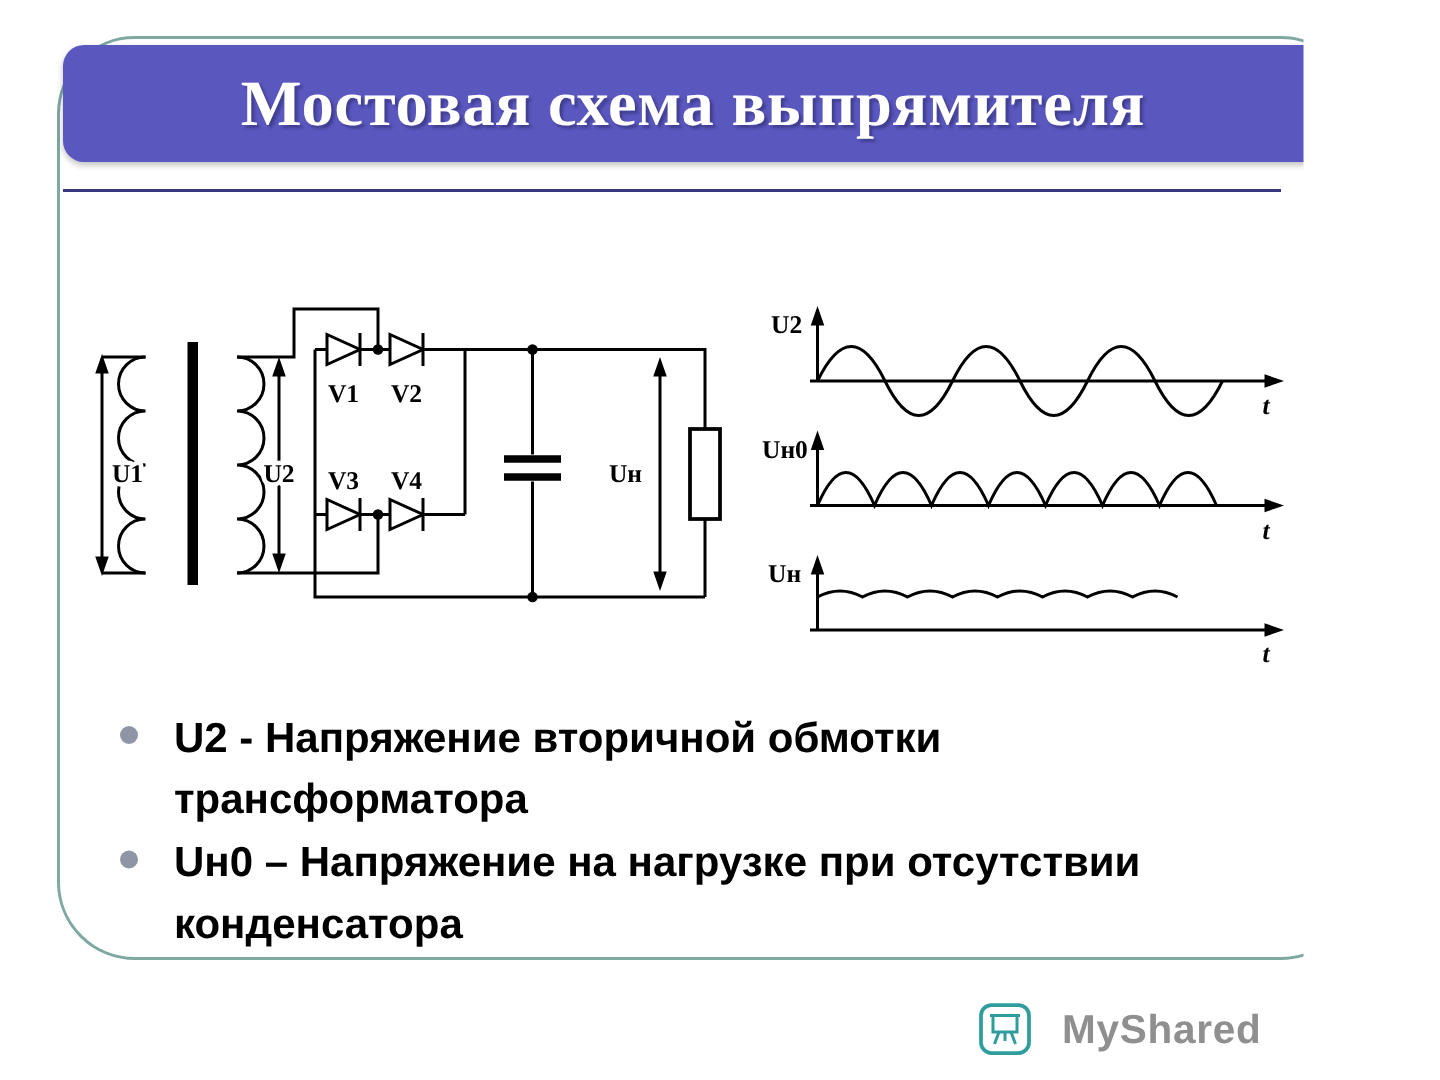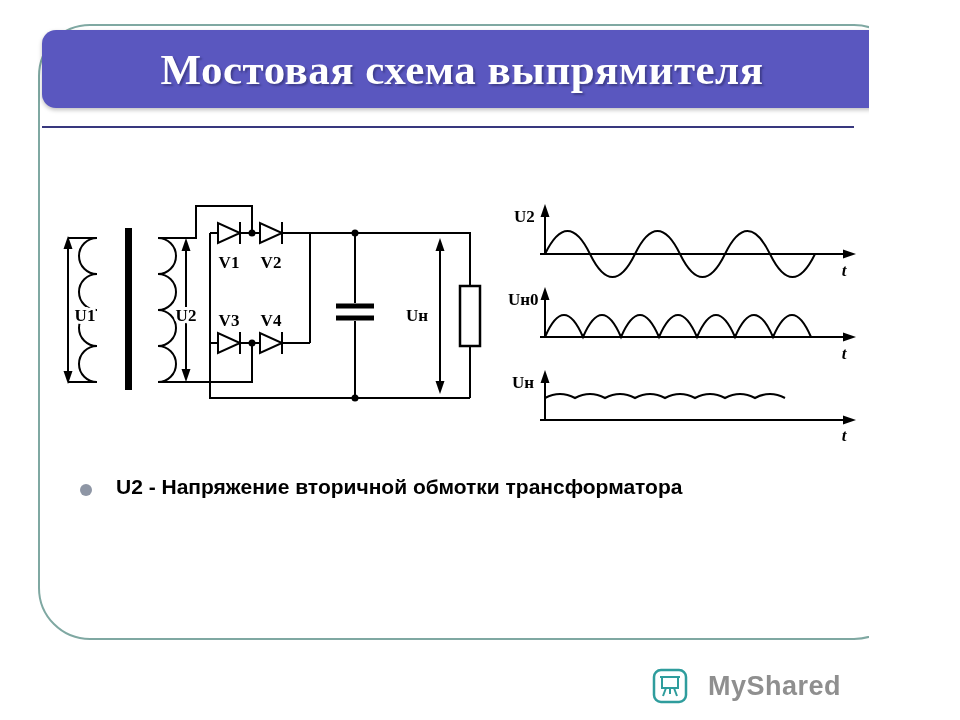--- a/index.html
+++ b/index.html
@@ -45,21 +45,21 @@
     font-family:"Liberation Serif",serif;font-weight:bold;font-style:italic;
     font-size:17px;fill:#000;text-anchor:middle;
   }
   .bullets{position:absolute;left:72px;top:472px;width:800px;z-index:1;}
   .bullet-item{display:flex;align-items:flex-start;margin-bottom:2px;}
   .bullet-marker{
     flex:none;width:12px;height:12px;border-radius:50%;
     background:#8e96a5;margin:12px 24px 0 8px;
   }
   .bullet-text{
-    font-size:21px;font-weight:bold;color:#000;line-height:1.45;max-width:710px;
+    font-size:28px;font-weight:bold;color:#000;line-height:1.45;max-width:710px;
   }
   .logo{
     position:absolute;right:28px;bottom:16px;display:flex;align-items:center;
     gap:20px;z-index:3;text-decoration:none;
   }
   .logo-text{
     font-size:27px;font-weight:600;color:#8f8f8f;letter-spacing:.5px;
     font-family:"Liberation Sans",sans-serif;
   }
 </style>
@@ -181,20 +181,24 @@
       <polygon class="ah" points="356,228 343,223.5 343,232.5"></polygon>
       <text class="tlabel" x="344" y="249">t</text>
       <path class="wire" d="M45,206 q15,-8 30,0 q15,-8 30,0 q15,-8 30,0 q15,-8 30,0 q15,-8 30,0 q15,-8 30,0 q15,-8 30,0 q15,-8 30,0"></path>
     </g>
   </svg>
 
   <div class="bullets">
     <div class="bullet-item">
       <span class="bullet-marker"></span>
       <span class="bullet-text">U2 - Напряжение вторичной обмотки трансформатора</span>
+    </div>
+    <div class="bullet-item">
+      <span class="bullet-marker"></span>
+      <span class="bullet-text">Uн0 – Напряжение на нагрузке при отсутствии конденсатора</span>
     </div>
   </div>
 
   <a class="logo" href="#">
     <svg width="36" height="36" viewBox="0 0 36 36">
       <rect x="2" y="2" width="32" height="32" rx="7" fill="#ffffff" stroke="#2f9d9d" stroke-width="2.5"></rect>
       <rect x="10" y="9" width="16" height="11" fill="none" stroke="#2f9d9d" stroke-width="2"></rect>
       <path d="M8,9 H28" stroke="#2f9d9d" stroke-width="2" fill="none"></path>
       <path d="M14,20 L11,28 M22,20 L25,28 M18,20 V26" stroke="#2f9d9d" stroke-width="2" fill="none"></path>
     </svg>

